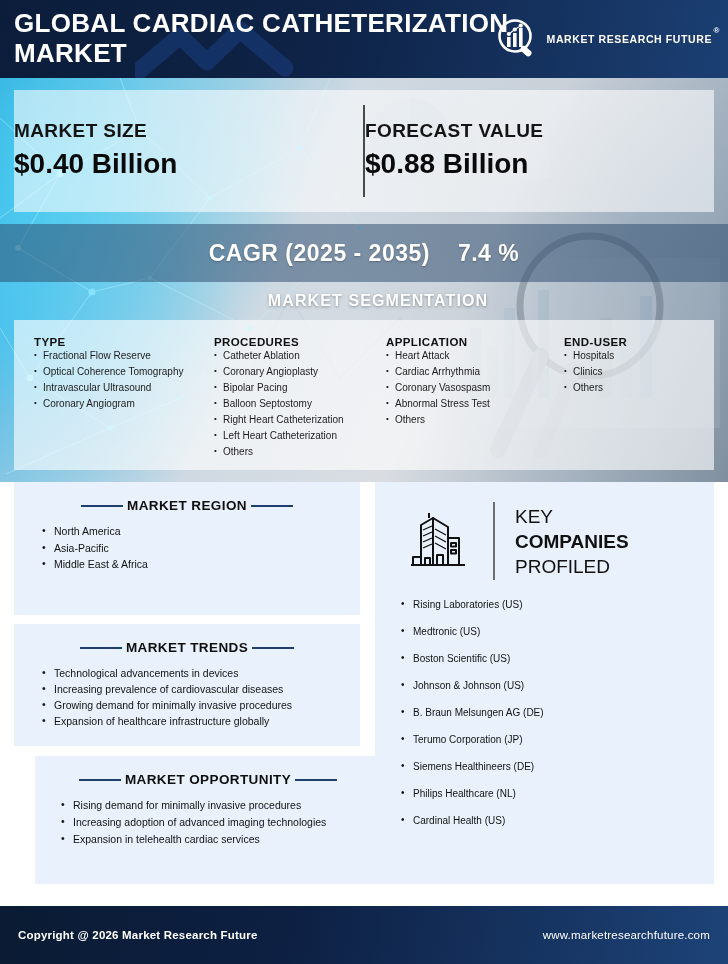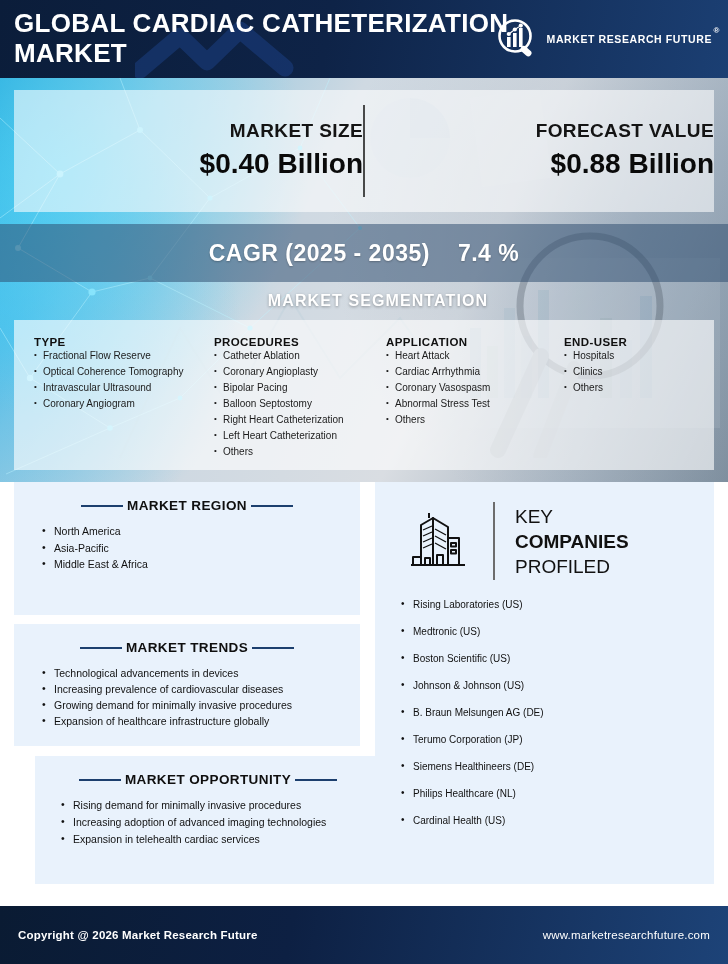--- a/index.html
+++ b/index.html
@@ -56,21 +56,21 @@
   .net { position:absolute; inset:0; opacity:.85; pointer-events:none; }
   .chartbg { position:absolute; inset:0; opacity:.30; pointer-events:none; }
   .magnifier { position:absolute; right:30px; top:150px; opacity:.28; pointer-events:none; }
 
   
   .panel-stats {
     position:absolute; left:14px; top:12px; right:14px; height:122px;
     background: rgba(255,255,255,.58);
     display:flex; align-items:center;
   }
-  .stat { flex:1; text-align:right; position:relative; }
+  .stat { flex:1; text-align:left; position:relative; }
   .stat .label {
     font-size:19px; font-weight:bold; color:#141414; letter-spacing:.4px;
     text-transform:uppercase; line-height:24px;
   }
   .stat .value {
     font-size:28px; font-weight:bold; color:#0a0a0a; line-height:38px; margin-top:2px;
   }
   .stat-divider {
     width:2px; height:92px; background:#2b2b2b; opacity:.85;
   }

